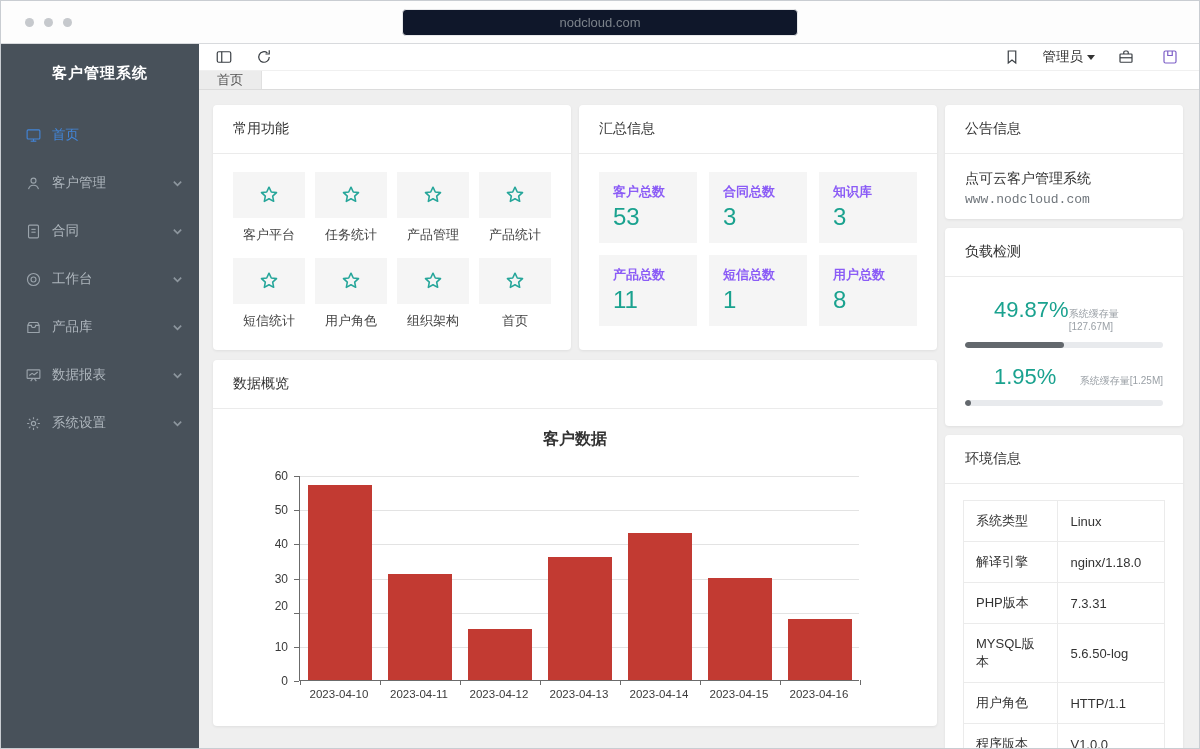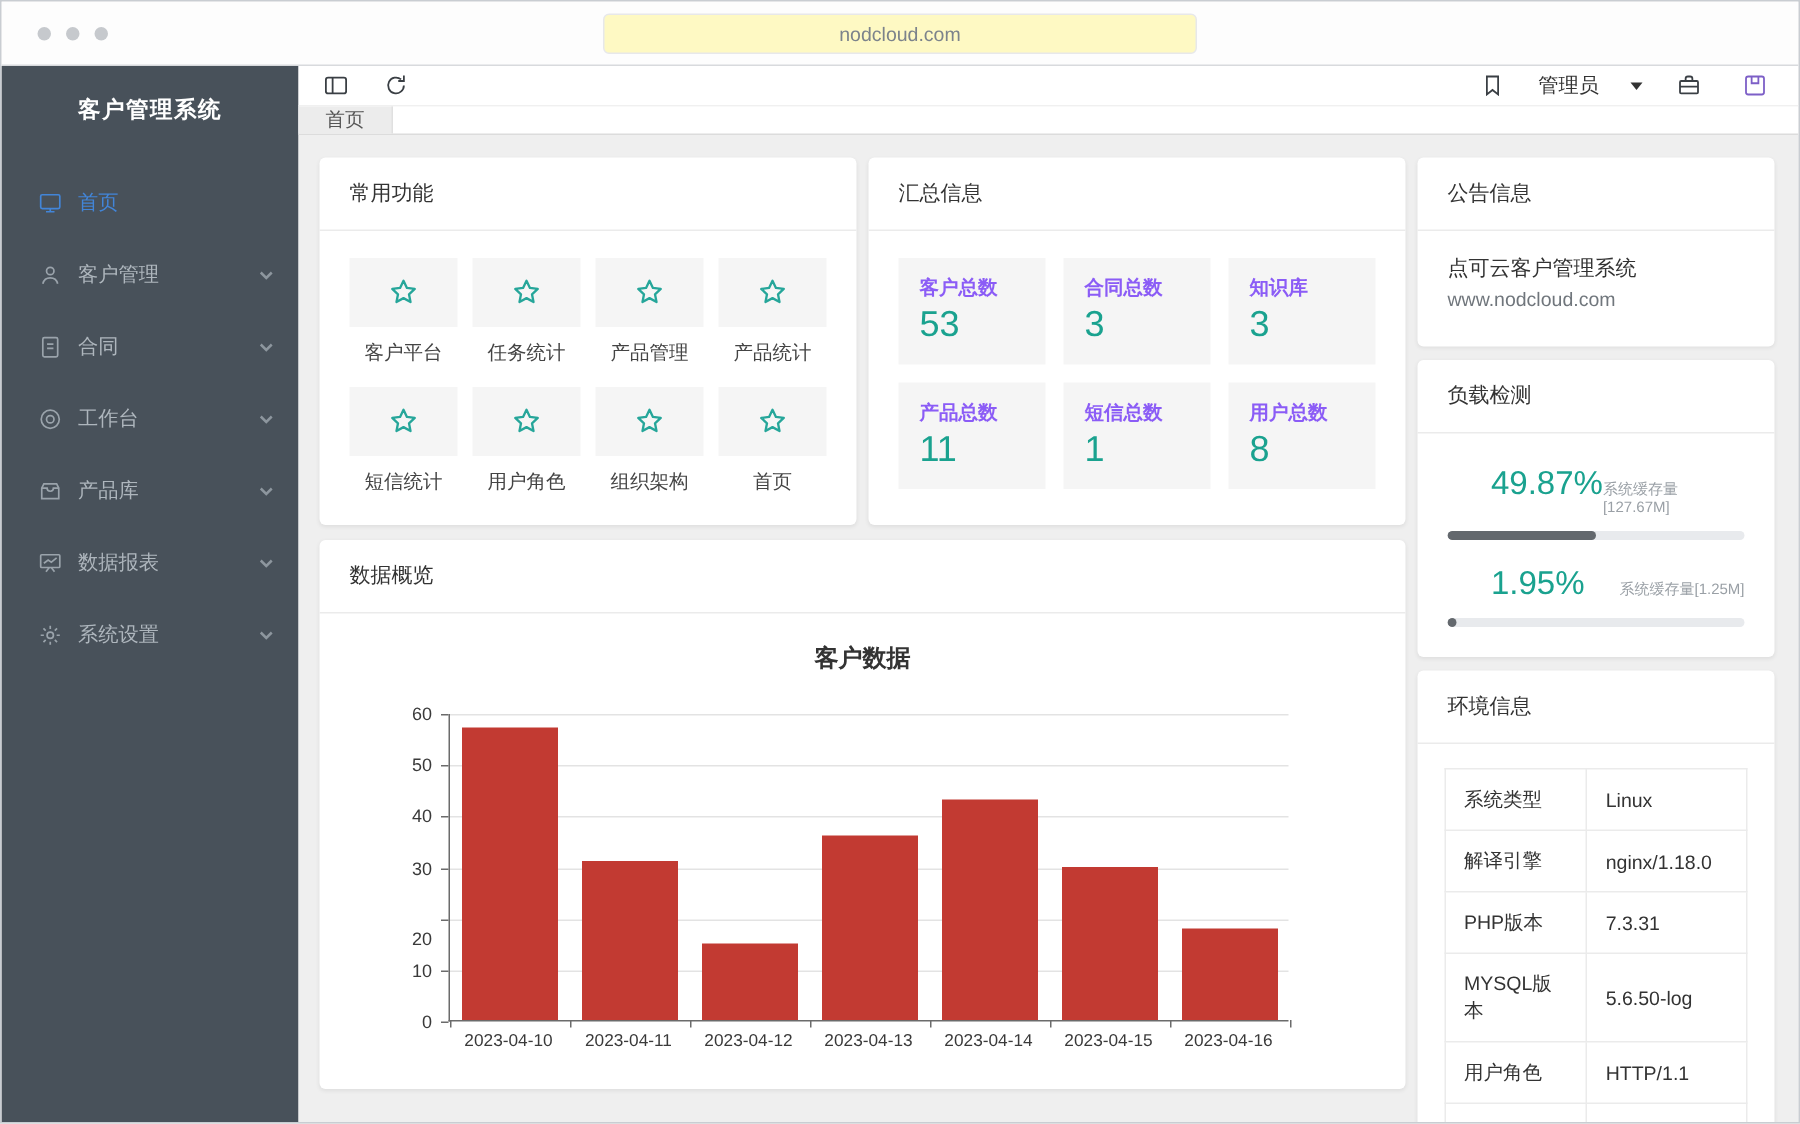--- a/index.html
+++ b/index.html
@@ -8,21 +8,21 @@
     font-family:"Liberation Sans","DejaVu Sans",sans-serif;
     background:#efefef; color:#333;
     border:1px solid #c9cdd2;
   }
   
   .browser-bar{ height:43px; background:#fdfdfd; border-bottom:1px solid #d8dadd;
     display:flex; align-items:center; position:relative; }
   .traffic-dots{ display:flex; gap:10px; margin-left:24px; }
   .dot{ width:9px; height:9px; border-radius:50%; background:#c6c9cd; }
   .url-bar{ position:absolute; left:50%; transform:translateX(-50%);
-    width:396px; height:27px; background:#fef9c3; border:1px solid #e7e8ea;
+    width:396px; height:27px; background:#0f172a; border:1px solid #e7e8ea;
     border-radius:4px; display:flex; align-items:center; justify-content:center;
     font-size:13px; color:#7c838b; }
   
   .app{ display:flex; height:705px; }
   .sidebar{ width:198px; background:#48515a; flex-shrink:0; }
   .sidebar-title{ color:#fff; font-size:15px; font-weight:bold; text-align:center;
     padding:20px 0 6px; letter-spacing:1px; }
   .menu{ margin-top:22px; }
   .menu-item{ height:48px; display:flex; align-items:center; padding:0 16px 0 24px;
     color:#aeb6bd; font-size:13.5px; cursor:pointer; }
@@ -33,21 +33,21 @@
   .menu-item.active{ color:#4285d8; }
   .menu-item.active .mi-icon svg{ stroke:#4285d8; }
   
   .workspace{ flex:1; display:flex; flex-direction:column; min-width:0; }
   .toolbar{ height:45px; background:#fff; display:flex; align-items:center;
     padding:0 16px 0 12px; border-bottom:1px solid #f0f0f0; }
   .tb-icon{ display:inline-flex; cursor:pointer; padding:4px; }
   .tb-icon svg{ width:18px; height:18px; stroke:#3a3f44; fill:none; stroke-width:1.6; }
   .tb-left{ display:flex; gap:14px; }
   .tb-right{ margin-left:auto; display:flex; align-items:center; gap:18px; }
-  .user-menu{ display:flex; align-items:center; gap:21px; font-size:13.5px; color:#333; cursor:pointer; }
+  .user-menu{ display:flex; align-items:center; gap:4px; font-size:13.5px; color:#333; cursor:pointer; }
   .caret{ width:0; height:0; border-left:4px solid transparent; border-right:4px solid transparent; border-top:5px solid #333; }
   .tb-icon.purple svg{ stroke:#7d5fc7; }
   .tab-row{ height:34px; background:#fff; border-bottom:1px solid #dcdcdc; display:flex; }
   .tab{ min-width:62px; padding:0 18px; background:#ececec; border-right:1px solid #e0e0e0;
     display:flex; align-items:center; justify-content:center; font-size:13px; color:#555; cursor:pointer; }
   
   .content{ flex:1; background:#efefef; padding:15px 16px 0 14px;
     display:grid; grid-template-columns:1fr 238px; column-gap:8px; align-items:start; }
   .card{ background:#fff; border-radius:4px; box-shadow:0 1px 3px rgba(0,0,0,.07); }
   .card-header{ padding:15px 20px; font-size:14px; color:#333; border-bottom:1px solid #ebebeb; }
@@ -74,21 +74,21 @@
     border-left:1px solid #6b6b6b; border-bottom:1px solid #6b6b6b; }
   .gridline{ position:absolute; left:0; width:100%; height:1px; background:#e3e3e3; }
   .ytick{ position:absolute; width:5px; height:1px; background:#6b6b6b; left:-6px; }
   .ylabel{ position:absolute; left:-12px; transform:translate(-100%,-50%); font-size:12px; color:#3a3a3a; }
   .bar{ position:absolute; bottom:0; background:#c23a32; }
   .xtick{ position:absolute; width:1px; height:5px; background:#6b6b6b; top:100%; }
   .xlabels{ display:flex; width:560px; margin-top:7px; }
   .xlabel{ flex:1; text-align:center; font-size:11.5px; color:#3a3a3a; }
   
   .right-col{ display:flex; flex-direction:column; gap:9px; }
-  .ann-body{ padding:16px 20px 24px; }
+  .ann-body{ padding:16px 20px 12px;font-family:Liberation Mono, monospace; }
   .ann-line1{ font-size:14px; color:#333; }
   .ann-line2{ font-size:13px; color:#70767c; margin-top:4px; }
   .load-body{ padding:16px 20px 20px; }
   .meter{ margin-top:4px; }
   .meter + .meter{ margin-top:16px; }
   .meter-top{ display:flex; align-items:baseline; justify-content:space-between;margin-left:29px; }
   .meter-pct{ font-size:22px; color:#1aa28f; }
   .meter-label{ font-size:10px; color:#9aa0a6; }
   .meter-track{ margin-top:10px; height:6px; background:#e8eaed; border-radius:3px; overflow:hidden; }
   .meter-fill{ height:100%; background:#63686d; border-radius:3px; min-width:6px; }
@@ -388,21 +388,21 @@
                   <div class="gridline" style="top: 136.667px;"></div>
                   <div class="gridline" style="top: 102.5px;"></div>
                   <div class="gridline" style="top: 68.3333px;"></div>
                   <div class="gridline" style="top: 34.1667px;"></div>
                   <div class="gridline" style="top: 0px;"></div>
                   <div class="ytick" style="top: 205px;"></div>
                   <div class="ylabel" style="top: 205px;">0</div>
                   <div class="ytick" style="top: 170.833px;"></div>
                   <div class="ylabel" style="top: 170.833px;">10</div>
                   <div class="ytick" style="top: 136.667px;"></div>
-                  <div class="ylabel" style="top: 150px;">20</div>
+                  <div class="ylabel" style="top: 130px;">20</div>
                   <div class="ytick" style="top: 102.5px;"></div>
                   <div class="ylabel" style="top: 102.5px;">30</div>
                   <div class="ytick" style="top: 68.3333px;"></div>
                   <div class="ylabel" style="top: 68.3333px;">40</div>
                   <div class="ytick" style="top: 34.1667px;"></div>
                   <div class="ylabel" style="top: 34.1667px;">50</div>
                   <div class="ytick" style="top: 0px;"></div>
                   <div class="ylabel" style="top: 0px;">60</div>
                   <div class="bar" title="2023-04-10: 57" style="left: 8px; width: 64px; height: 194.75px; background: rgb(194, 58, 50);"></div>
                   <div class="bar" title="2023-04-11: 31" style="left: 88px; width: 64px; height: 105.917px; background: rgb(194, 58, 50);"></div>

